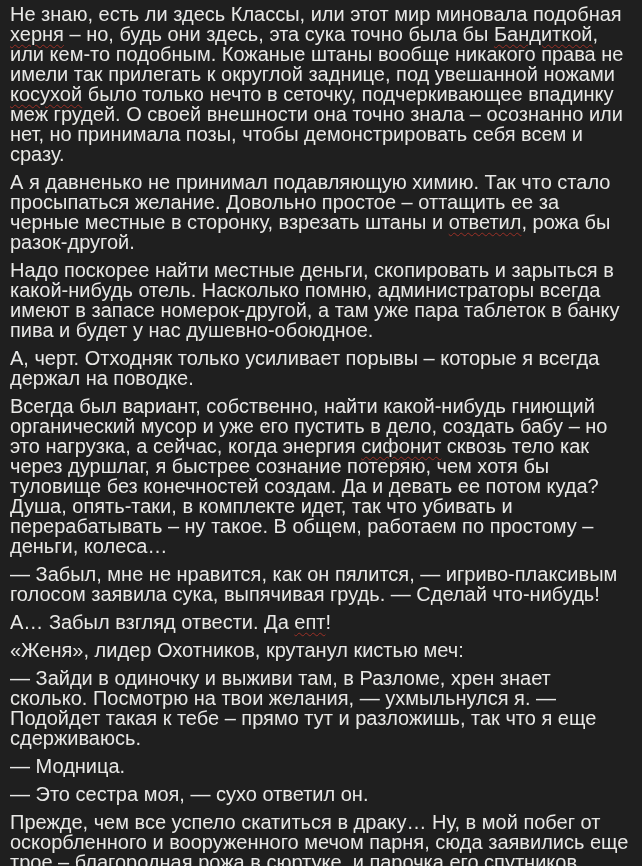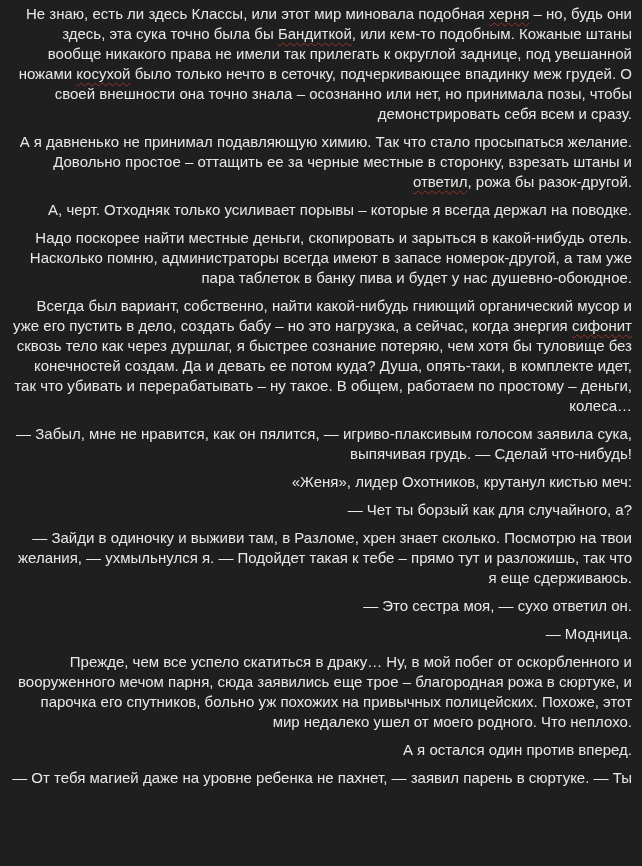--- a/index.html
+++ b/index.html
@@ -15,48 +15,48 @@
   }
   body{
     font-family:"Liberation Sans","DejaVu Sans",sans-serif;
     color:var(--fg);
   }
   main.reader{
     width:642px;height:866px;
     padding:4px 10px 0 10px;
   }
   p.para{
-    font-size:15px;
+    font-size:20px;
     line-height:20px;
     letter-spacing:0px;
     margin:0 0 8px 0;
-    text-align:right;
+    text-align:left;
     word-spacing:normal;
   }
   span.misspelled{
     text-decoration-line:underline;
     text-decoration-style:wavy;
     text-decoration-color:var(--squiggle);
     text-decoration-thickness:1px;
     text-underline-offset:3px;
   }
 </style>
 </head>
 <body>
 
 <main class="reader">
   <div id="text-container">
       <p class="para"><span>Не знаю, есть ли здесь Классы, или этот мир миновала подобная </span><span class="misspelled">херня</span><span> – но, будь они здесь, эта сука точно была бы </span><span class="misspelled">Бандиткой</span><span>, или кем-то подобным. Кожаные штаны вообще никакого права не имели так прилегать к округлой заднице, под увешанной ножами </span><span class="misspelled">косухой</span><span> было только нечто в сеточку, подчеркивающее впадинку меж грудей. О своей внешности она точно знала – осознанно или нет, но принимала позы, чтобы демонстрировать себя всем и сразу.</span></p>
       <p class="para"><span>А я давненько не принимал подавляющую химию. Так что стало просыпаться желание. Довольно простое – оттащить ее за черные местные в сторонку, взрезать штаны и </span><span class="misspelled">ответил</span><span>, рожа бы разок-другой.</span></p>
+      <p class="para"><span>Надо поскорее найти местные деньги, скопировать и зарыться в какой-нибудь отель. Насколько помню, администраторы всегда имеют в запасе номерок-другой, а там уже пара таблеток в банку пива и будет у нас душевно-обоюдное.</span></p>
       <p class="para"><span>А, черт. Отходняк только усиливает порывы – которые я всегда держал на поводке.</span></p>
-      <p class="para"><span>Надо поскорее найти местные деньги, скопировать и зарыться в какой-нибудь отель. Насколько помню, администраторы всегда имеют в запасе номерок-другой, а там уже пара таблеток в банку пива и будет у нас душевно-обоюдное.</span></p>
       <p class="para"><span>Всегда был вариант, собственно, найти какой-нибудь гниющий органический мусор и уже его пустить в дело, создать бабу – но это нагрузка, а сейчас, когда энергия </span><span class="misspelled">сифонит</span><span> сквозь тело как через дуршлаг, я быстрее сознание потеряю, чем хотя бы туловище без конечностей создам. Да и девать ее потом куда? Душа, опять-таки, в комплекте идет, так что убивать и перерабатывать – ну такое. В общем, работаем по простому – деньги, колеса…</span></p>
       <p class="para"><span>— Забыл, мне не нравится, как он пялится, — игриво-плаксивым голосом заявила сука, выпячивая грудь. — Сделай что-нибудь!</span></p>
+      <p class="para"><span>А… Забыл взгляд отвести. Да </span><span class="misspelled">епт</span><span>!</span></p>
       <p class="para"><span>«Женя», лидер Охотников, крутанул кистью меч:</span></p>
-      <p class="para"><span>— Чет ты борзый как для случайного, а?</span></p>
       <p class="para"><span>— Зайди в одиночку и выживи там, в Разломе, хрен знает сколько. Посмотрю на твои желания, — ухмыльнулся я. — Подойдет такая к тебе – прямо тут и разложишь, так что я еще сдерживаюсь.</span></p>
+      <p class="para"><span>— Модница.</span></p>
       <p class="para"><span>— Это сестра моя, — сухо ответил он.</span></p>
-      <p class="para"><span>— Модница.</span></p>
       <p class="para"><span>Прежде, чем все успело скатиться в драку… Ну, в мой побег от оскорбленного и вооруженного мечом парня, сюда заявились еще трое – благородная рожа в сюртуке, и парочка его спутников, больно уж похожих на привычных полицейских. Похоже, этот мир недалеко ушел от моего родного. Что неплохо.</span></p>
       <p class="para"><span>А я остался один против вперед.</span></p>
       <p class="para"><span>— От тебя магией даже на уровне ребенка не пахнет, — заявил парень в сюртуке. — Ты </span></p>
     </div>
 </main>
 
 </body></html>

